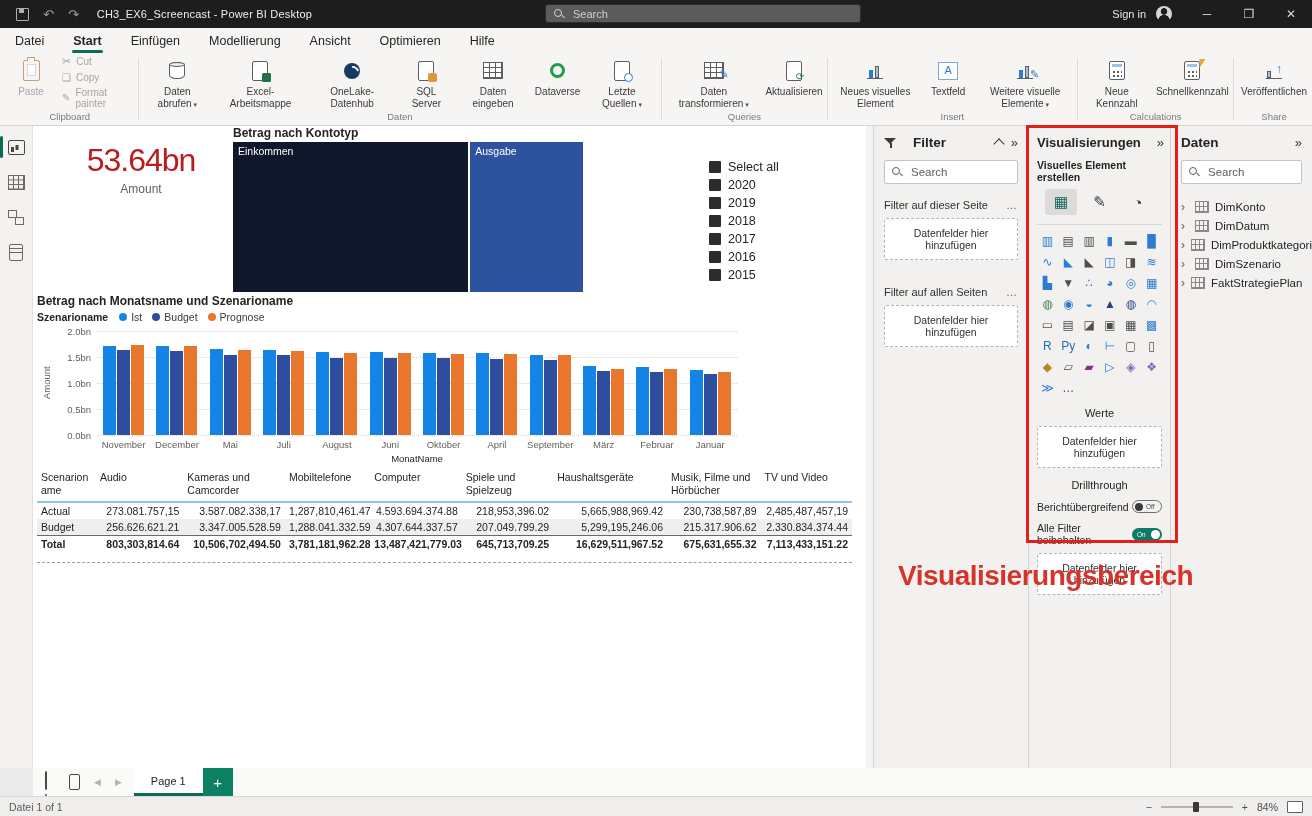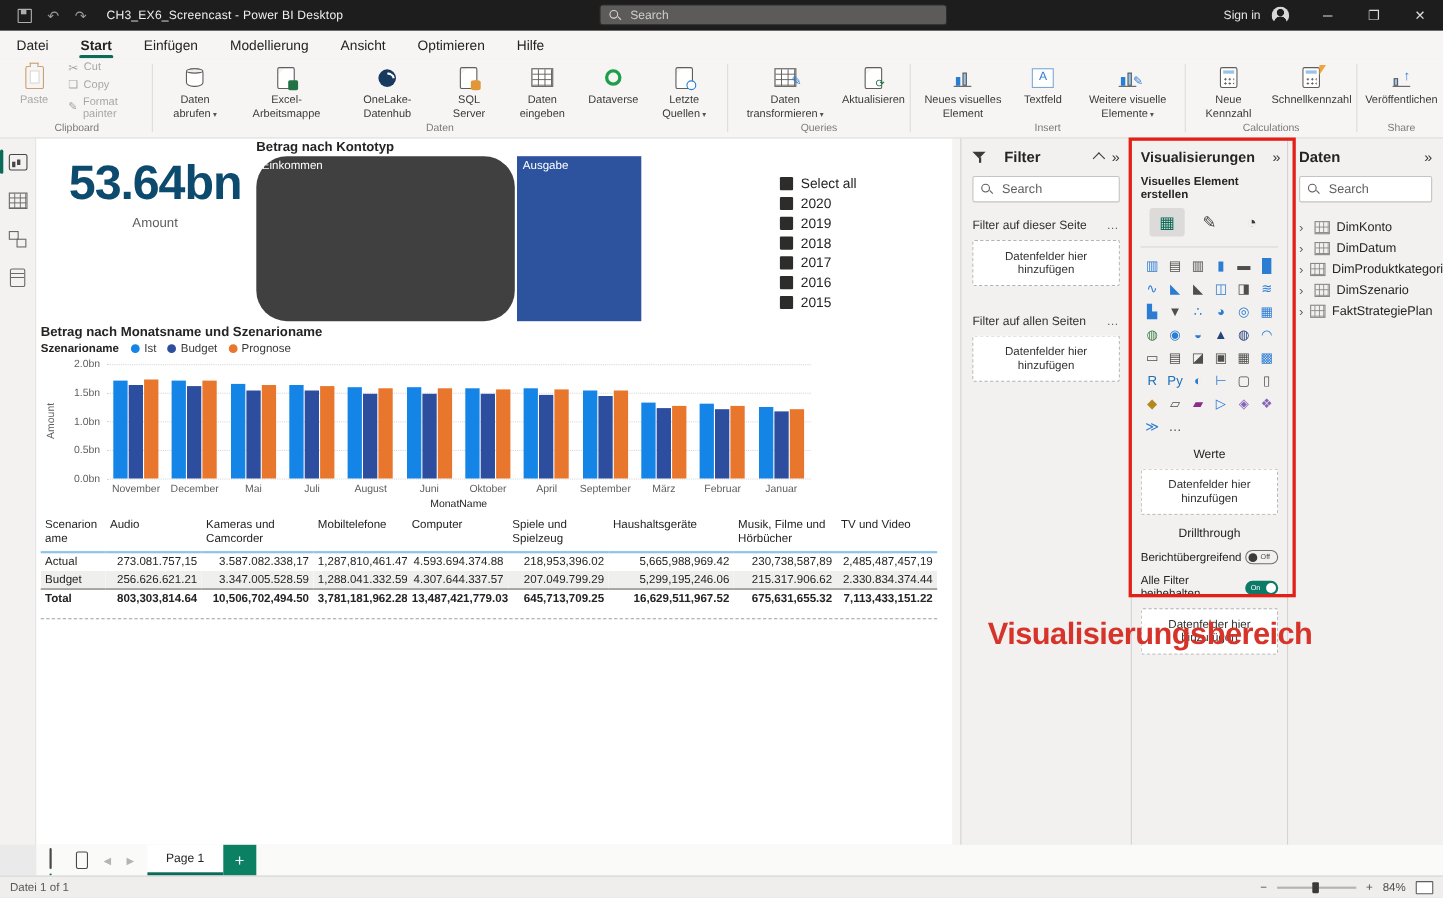--- a/index.html
+++ b/index.html
@@ -77,21 +77,21 @@
   .rl-table{width:15px;height:13px;border:1.2px solid #6a6968;background-image:linear-gradient(to right,#6a6968 1px,transparent 1px),linear-gradient(to bottom,#6a6968 1px,transparent 1px);background-size:5px 4.5px;background-position:-1px -1px;}
   .rl-model{position:relative;width:16px;height:15px;}
   .rl-model::before{content:'';position:absolute;left:0;top:0;width:7px;height:6px;border:1.2px solid #6a6968;}
   .rl-model::after{content:'';position:absolute;right:0;bottom:0;width:7px;height:6px;border:1.2px solid #6a6968;}
   .rl-dax{width:12px;height:15px;border:1.2px solid #6a6968;border-radius:2px;background-image:linear-gradient(to bottom,transparent 3px,#6a6968 3px,#6a6968 4px,transparent 4px,transparent 7px,#6a6968 7px,#6a6968 8px,transparent 8px);}
   
   #canvas{position:absolute;left:33px;top:126px;width:833px;bottom:48px;background:#fff;}
   #cscroll{position:absolute;left:866px;top:126px;width:7px;bottom:48px;background:#f5f4f3;}
   
   #card{position:absolute;left:18px;top:16px;width:180px;text-align:center;}
-  #card-value{font-size:44px;color:#0c4a6e;letter-spacing:-1px;font-weight:bold;}
+  #card-value{font-size:32px;color:#b91c1c;letter-spacing:-1px;}
   #card-label{font-size:12px;color:#605e5c;margin-top:3px;}
   
   #treemap{position:absolute;left:200px;top:0px;width:350px;}
   .vtitle{font-size:12px;font-weight:700;color:#252423;}
   #treemap-rects{display:flex;gap:2px;height:150px;margin-top:2px;}
   .tm-rect{position:relative;}
   .tm-label{position:absolute;left:5px;top:3px;color:#fff;font-size:10.5px;}
   
   #slicer{position:absolute;left:676px;top:34px;display:flex;flex-direction:column;gap:4px;}
   .slicer-item{display:flex;align-items:center;gap:7px;font-size:12.5px;color:#252423;}
@@ -389,21 +389,21 @@
 
   <div id="canvas">
     <div id="card">
       <div id="card-value">53.64bn</div>
       <div id="card-label">Amount</div>
     </div>
 
     <div id="treemap">
       <div class="vtitle">Betrag nach Kontotyp</div>
       <div id="treemap-rects">
-          <div class="tm-rect" style="width: 67.6%; background: #404040; border-radius: 28px;">
+          <div class="tm-rect" style="width: 67.6%; background: #0f172a;">
             <span class="tm-label">Einkommen</span>
           </div>
           <div class="tm-rect" style="width: 32.4%; background: rgb(46, 83, 158);">
             <span class="tm-label">Ausgabe</span>
           </div>
         </div>
     </div>
 
     <div id="slicer">
         <div class="slicer-item">

